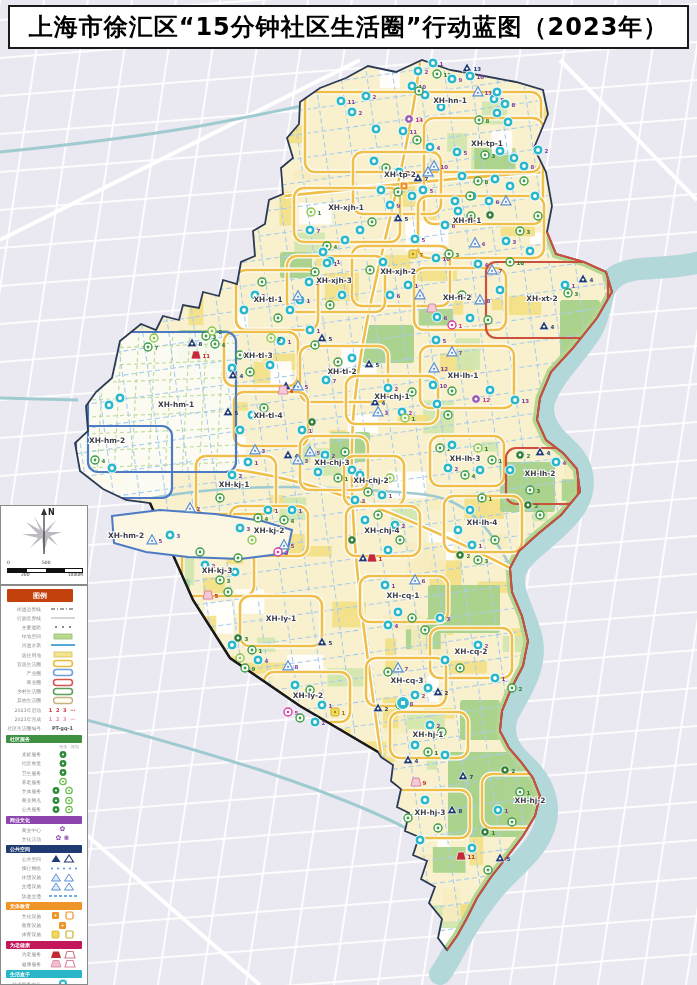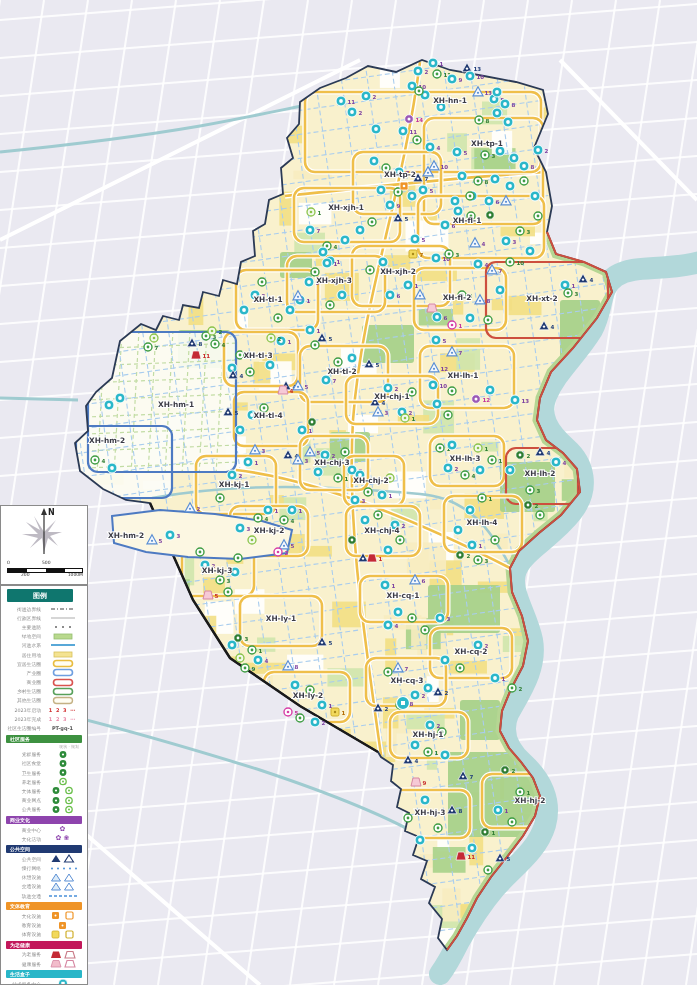--- a/index.html
+++ b/index.html
@@ -4,21 +4,21 @@
 <style>
   html,body{margin:0;padding:0;background:#d8d8e0;font-family:"DejaVu Sans","Liberation Sans",sans-serif;}
   #stage{position:relative;width:697px;height:985px;overflow:hidden;background:#eae9f1;}
   #map{position:absolute;left:0;top:0;}
   #titlebar{position:absolute;left:8px;right:8px;top:5px;height:40px;background:#ffffff;
     border:2px solid #1a1a1a;display:flex;align-items:center;justify-content:center;
     font-size:24px;font-weight:700;letter-spacing:1px;color:#000;white-space:nowrap;}
   .panel{position:absolute;left:0;width:88px;background:#ffffff;border:1px solid #8a8a8a;box-sizing:border-box;}
   #compass-panel{top:505px;height:80px;}
   #legend-panel{top:585px;height:400px;padding:2px 0 0 0;overflow:hidden;}
-  #legend-header{margin:1px 14px 2px 6px;height:13px;background:#0f766e;color:#fff;
+  #legend-header{margin:1px 14px 2px 6px;height:13px;background:#c2410c;color:#fff;
     font-size:7px;font-weight:700;display:flex;align-items:center;justify-content:center;border-radius:1px;}
   .lg-row{display:flex;align-items:center;height:9.2px;padding:0 3px;}
   .lg-label{width:37px;text-align:right;font-size:4.8px;color:#8a8a8a;overflow:hidden;white-space:nowrap;}
   .lg-sym{flex:1;display:flex;align-items:center;justify-content:center;}
   .lg-sec{margin:2px 5px 1px 5px;height:8px;color:#fff;font-size:5px;font-weight:700;
     display:flex;align-items:center;padding-left:4px;border-radius:1px;}
   .lg-note{font-size:4px;color:#aaa;text-align:right;padding-right:8px;height:6px;line-height:6px;}
   #scalebar{position:absolute;left:6px;bottom:6px;width:76px;height:18px;}
   #scalebar .bar{position:absolute;left:0;right:0;top:8px;height:3px;border:0.5px solid #111;
     background:repeating-linear-gradient(90deg,#111 0 19px,#fff 19px 38px);}
@@ -1820,20 +1820,23 @@
         <text x="281" y="621" font-size="7.4" font-weight="bold" fill="#3c3c46" text-anchor="middle" stroke="#ffffff" stroke-width="2" paint-order="stroke">XH-ly-1</text>
         <text x="471" y="654" font-size="7.4" font-weight="bold" fill="#3c3c46" text-anchor="middle" stroke="#ffffff" stroke-width="2" paint-order="stroke">XH-cq-2</text>
         <text x="407" y="683" font-size="7.4" font-weight="bold" fill="#3c3c46" text-anchor="middle" stroke="#ffffff" stroke-width="2" paint-order="stroke">XH-cq-3</text>
         <text x="308" y="698" font-size="7.4" font-weight="bold" fill="#3c3c46" text-anchor="middle" stroke="#ffffff" stroke-width="2" paint-order="stroke">XH-ly-2</text>
         <text x="428" y="737" font-size="7.4" font-weight="bold" fill="#3c3c46" text-anchor="middle" stroke="#ffffff" stroke-width="2" paint-order="stroke">XH-hj-1</text>
         <text x="430" y="815" font-size="7.4" font-weight="bold" fill="#3c3c46" text-anchor="middle" stroke="#ffffff" stroke-width="2" paint-order="stroke">XH-hj-3</text>
         <text x="530" y="803" font-size="7.4" font-weight="bold" fill="#3c3c46" text-anchor="middle" stroke="#ffffff" stroke-width="2" paint-order="stroke">XH-hj-2</text>
       </g>
   </svg>
 
+  <div id="titlebar">
+    <span>上海市徐汇区“15分钟社区生活圈”行动蓝图（2023年）</span>
+  </div>
 
   <div id="compass-panel" class="panel">
     <div id="north-wrap">
       <svg width="86" height="54" viewBox="0 0 86 54">
         <path d="M43,26 L33,10 L39,24 L25,16 L37,28 L21,28 L37,32 L29,42 L41,32 L43,46 L47,32 L57,40 L49,30 L61,26 L47,26 L55,14 L45,24 Z" fill="#b7b2bd" opacity="0.9"></path>
         <line x1="43" y1="6" x2="43" y2="48" stroke="#333" stroke-width="1.2"></line>
         <path d="M43,2 L40,9 L46,9 Z" fill="#333"></path>
         <text id="north-n" x="47" y="9" font-size="8" font-weight="bold" fill="#222">N</text>
       </svg>
     </div>

